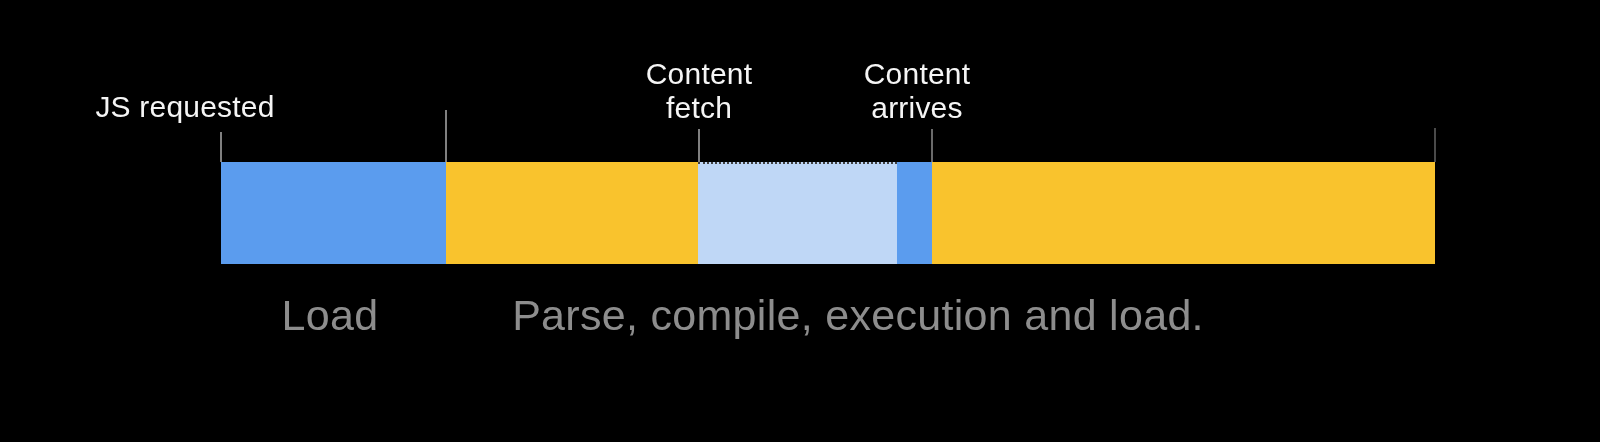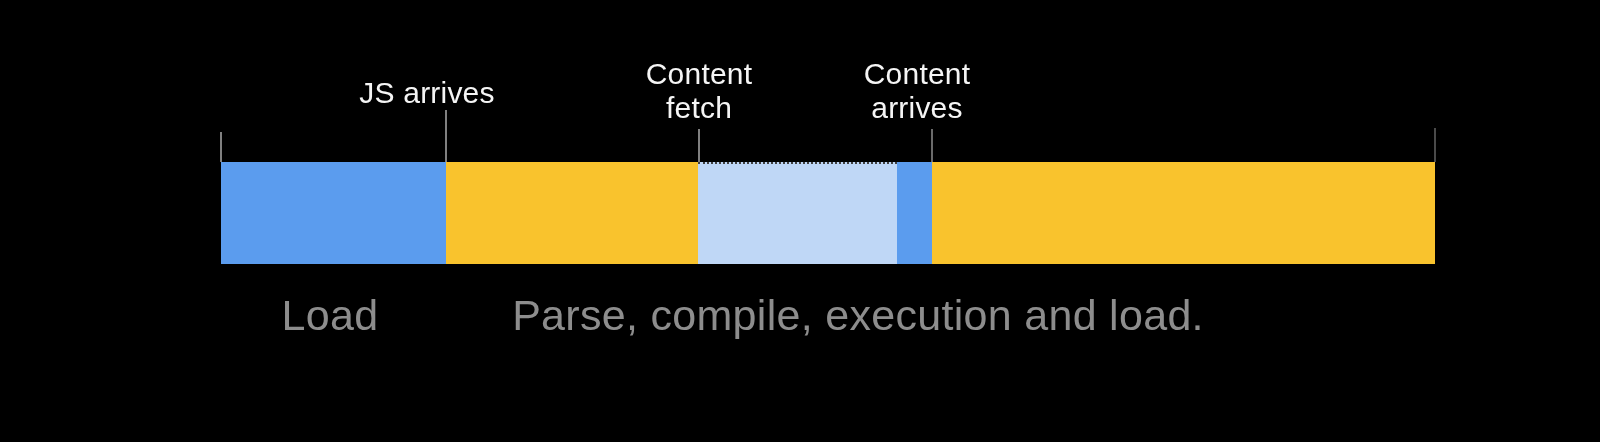--- a/index.html
+++ b/index.html
@@ -69,21 +69,21 @@
     letter-spacing: 0.3px;
   }
   .p1 { left: 330px; top: 290px; }
   .p2 { left: 858px; top: 290px; }
 </style>
 </head>
 <body>
 
 <div class="canvas">
 
-  <div class="milestone m2">JS arrives</div>
+  <div class="milestone m1">JS requested</div>
   <div class="milestone m3">Content
 fetch</div>
   <div class="milestone m4">Content
 arrives</div>
 
   <div class="tick t1"></div>
   <div class="tick t2"></div>
   <div class="tick t3"></div>
   <div class="tick t4"></div>
   <div class="tick t5"></div>

